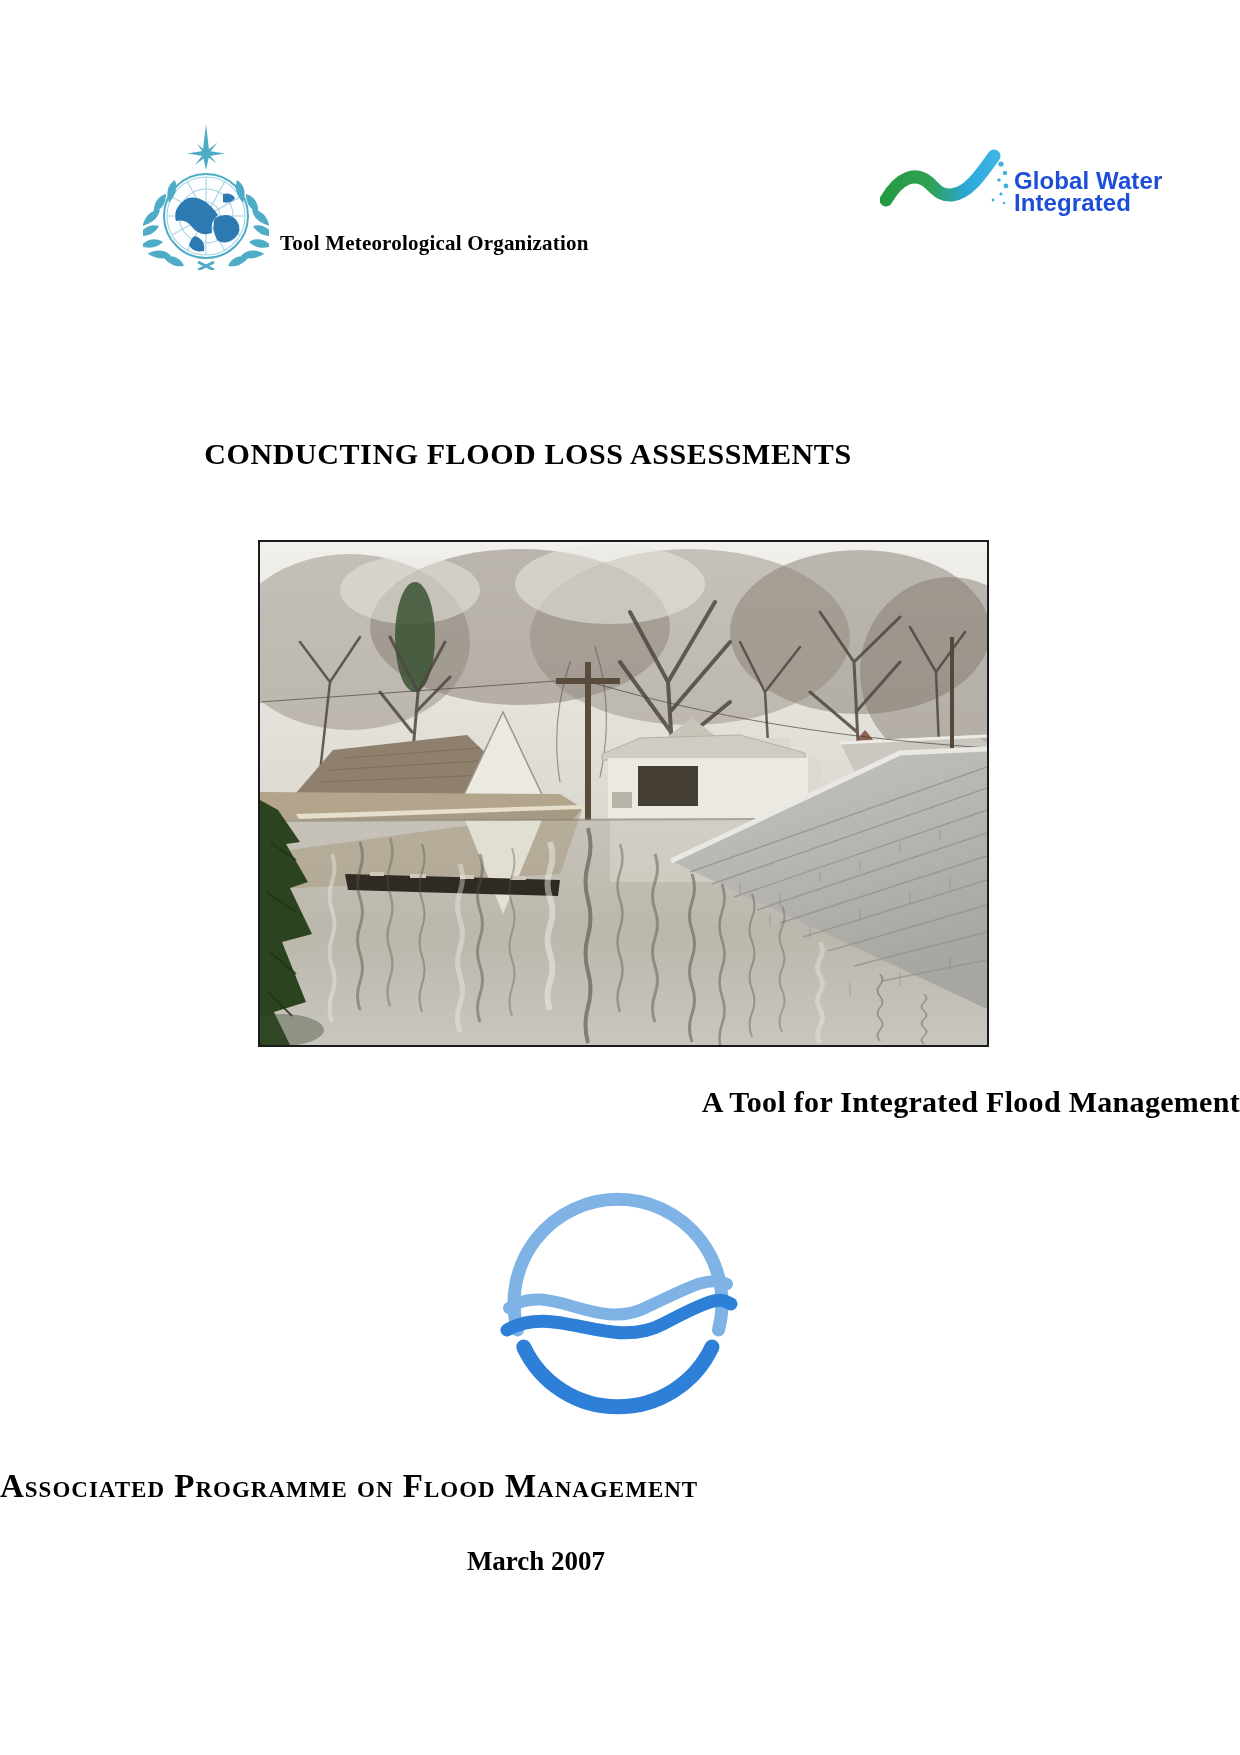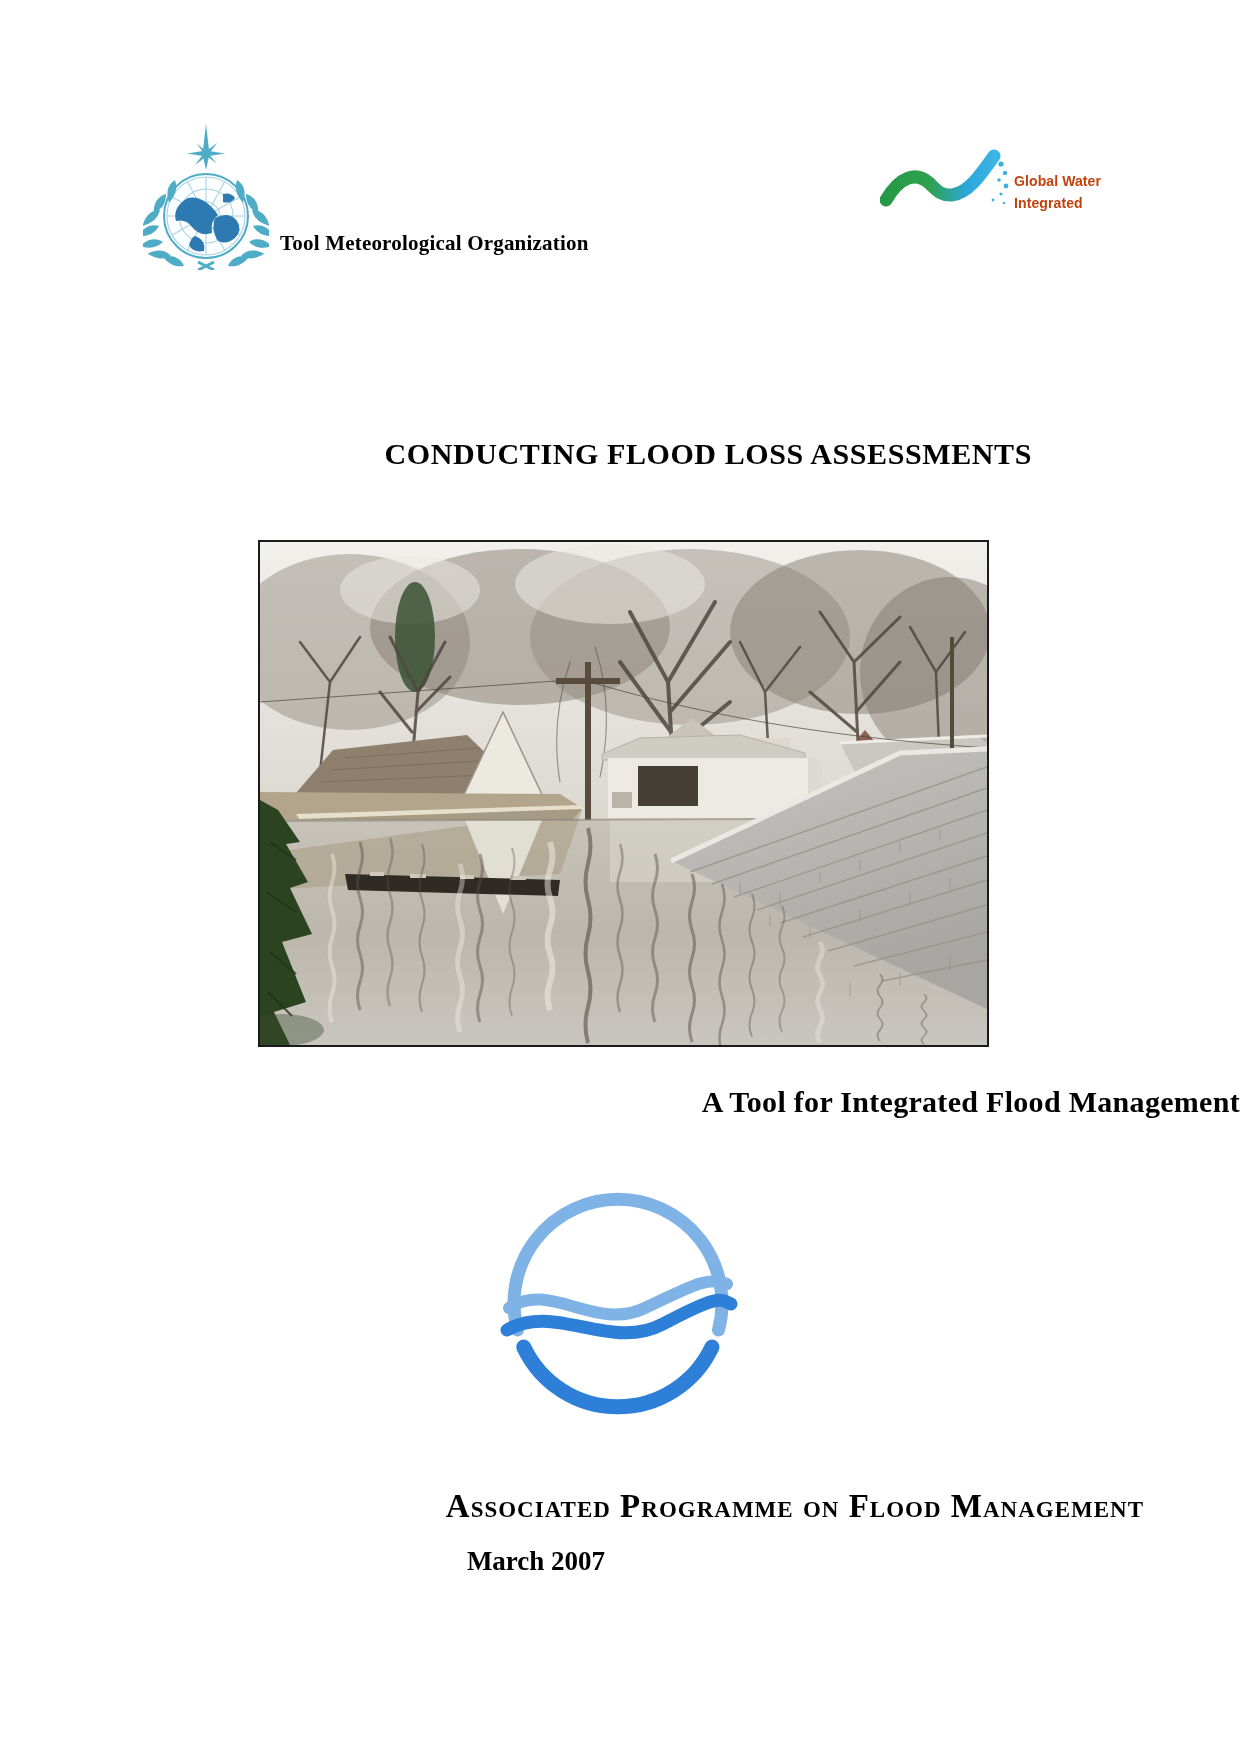--- a/index.html
+++ b/index.html
@@ -7,33 +7,33 @@
     position:relative;width:1240px;height:1755px;background:#ffffff;
     font-family:"Liberation Serif","DejaVu Serif",serif;color:#000;
     overflow:hidden;
   }
   .abs{position:absolute;}
   .wmo-org{
     left:280px;top:231px;font-size:21px;font-weight:bold;letter-spacing:.2px;
   }
   .gwp-text{
     left:1014px;top:170px;font-family:"Liberation Sans","DejaVu Sans",sans-serif;
-    font-size:14px;font-weight:bold;line-height:22px;color:#c2410c;letter-spacing:.1px;
+    font-size:24px;font-weight:bold;line-height:22px;color:#1d4ed8;letter-spacing:.1px;
   }
   .cover-title{
-    left:0;top:437px;width:1032px;text-align:right;
-    font-size:30px;font-weight:bold;letter-spacing:.6px;
+    left:0;top:437px;width:1032px;text-align:center;
+    font-size:30px;font-weight:bold;letter-spacing:.6px;padding-left:12px;
   }
   .cover-subtitle{
     left:0;top:1085px;width:1240px;text-align:right;
     font-size:30px;font-weight:bold;letter-spacing:.3px;
   }
   .programme{
-    left:0;top:1468px;width:1144px;text-align:right;
-    font-size:33px;font-weight:bold;font-variant:small-caps;letter-spacing:1px;margin-top:20px;
+    left:0;top:1468px;width:1144px;text-align:left;
+    font-size:33px;font-weight:bold;font-variant:small-caps;letter-spacing:1px;
   }
   .pub-date{
     left:0;top:1546px;width:1072px;text-align:center;
     font-size:27px;font-weight:bold;
   }
   .photo-frame{
     left:258px;top:540px;width:727px;height:503px;
     border:2px solid #1b1b1b;background:#dcd9d1;
   }
   .photo-frame svg{display:block;}

